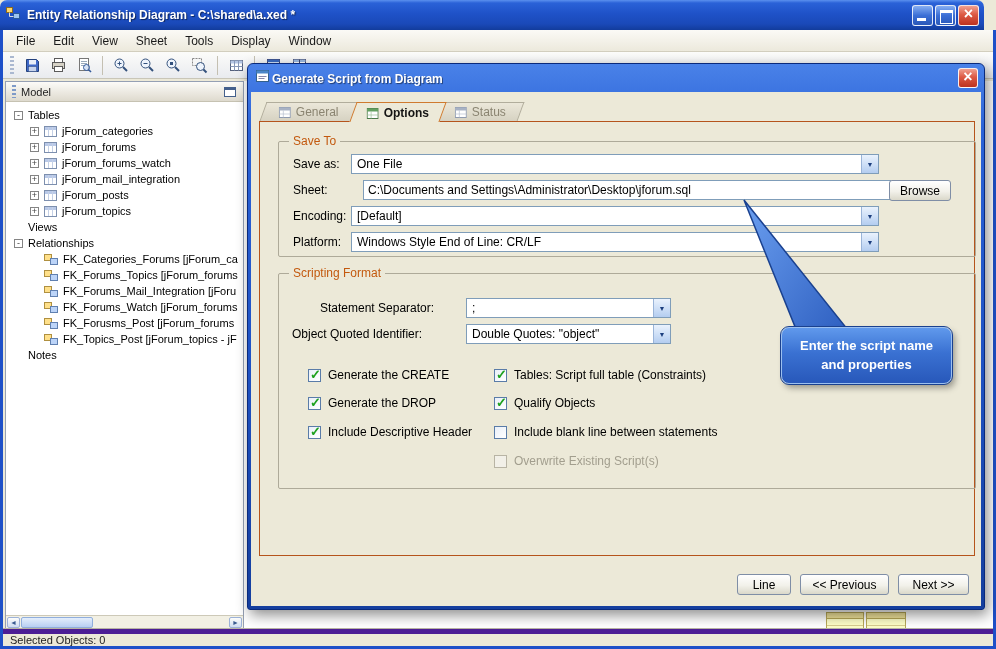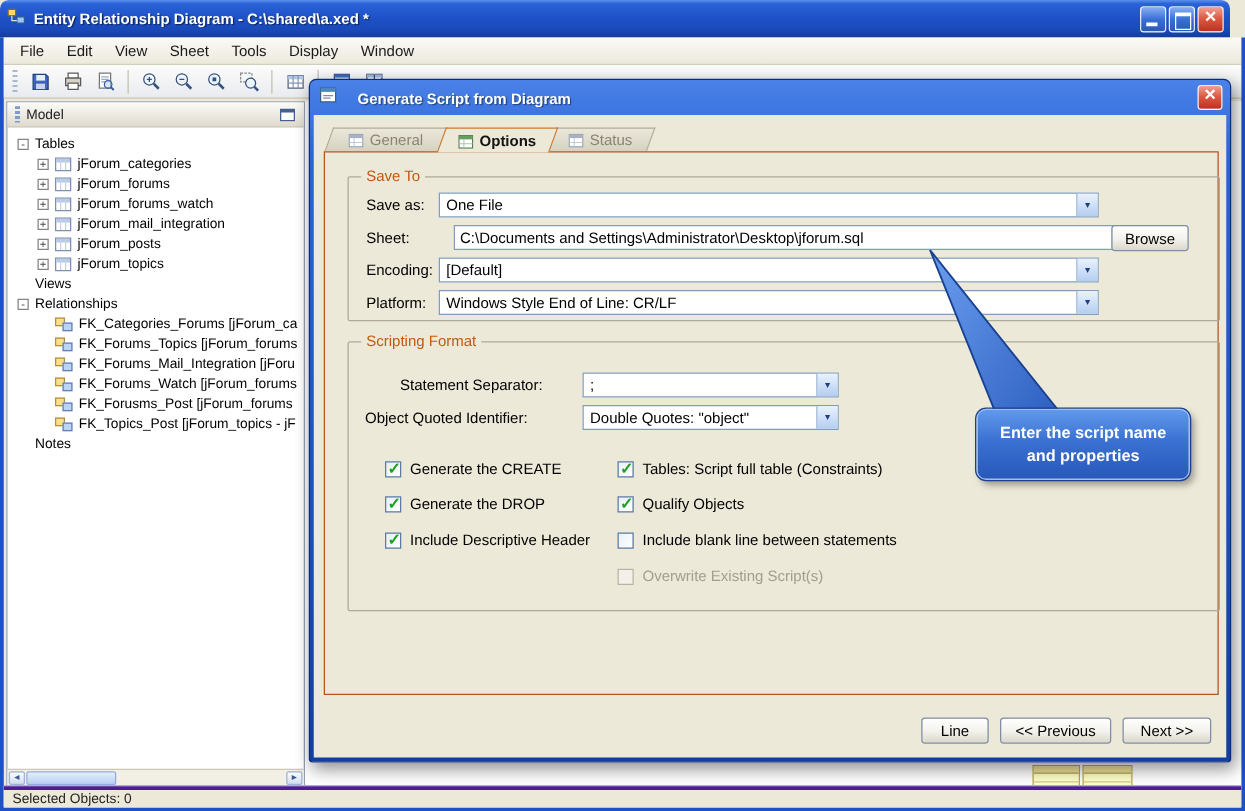--- a/index.html
+++ b/index.html
@@ -81,29 +81,29 @@
     border:1px solid #90aedc; border-radius:2px; }
   .sb-track { flex:1; }
 
   
   .canvas { position:absolute; left:244px; top:81px; width:749px; height:548px; background:#fff; }
   .entity { position:absolute; background:#ffffc8; border:1px solid #b8a858; }
   .entity .ehead { height:6px; border-bottom:1px solid #b8a858; background:#f1e49a; }
   .entity .eline { height:1px; background:#d8cc90; margin-top:6px; }
 
   .statusbar { position:absolute; left:3px; bottom:3px; width:990px; height:17px; background:#ece9d8;
-    border-top:3px solid #4c1d95; box-shadow:0 -1px 0 #b8b4a4; display:flex; align-items:center; }
+    border-top:5px solid #4c1d95; box-shadow:0 -1px 0 #b8b4a4; display:flex; align-items:center; }
   .status-text { font-size:11px; color:#222; padding-left:7px; }
 
   
   .dialog { position:absolute; left:247px; top:63px; width:738px; height:547px; z-index:10;
     background:linear-gradient(180deg,#4a82e8 0%,#2a62d8 12%,#1e52c4 55%,#143e9e 100%);
     border:1px solid #0a2a7c; border-radius:6px 6px 3px 3px; box-shadow:3px 5px 14px rgba(0,0,0,.45); }
   .dlg-titlebar { position:absolute; left:7px; top:4px; right:30px; height:21px;
-    display:flex; align-items:center; gap:16px; }
+    display:flex; align-items:center; gap:2px; }
   .dlg-title { color:#fff; font-size:12px; font-weight:bold; text-shadow:1px 1px 1px rgba(0,0,0,.5);
     white-space:nowrap; overflow:hidden; }
   .dlg-close { position:absolute; right:6px; top:4px; width:20px; height:20px; border-radius:3px;
     border:1px solid rgba(255,255,255,.9);
     background:linear-gradient(180deg,#f0a090 0%,#dd5a44 45%,#bd3220 100%); }
 
   .dlg-client { position:absolute; left:3px; top:28px; right:3px; bottom:3px; background:#ece9d8; }
 
   .tab { position:absolute; top:10px; height:19px; transform:skewX(-20deg);
     border:1px solid #b1ad9c; border-bottom:none;

